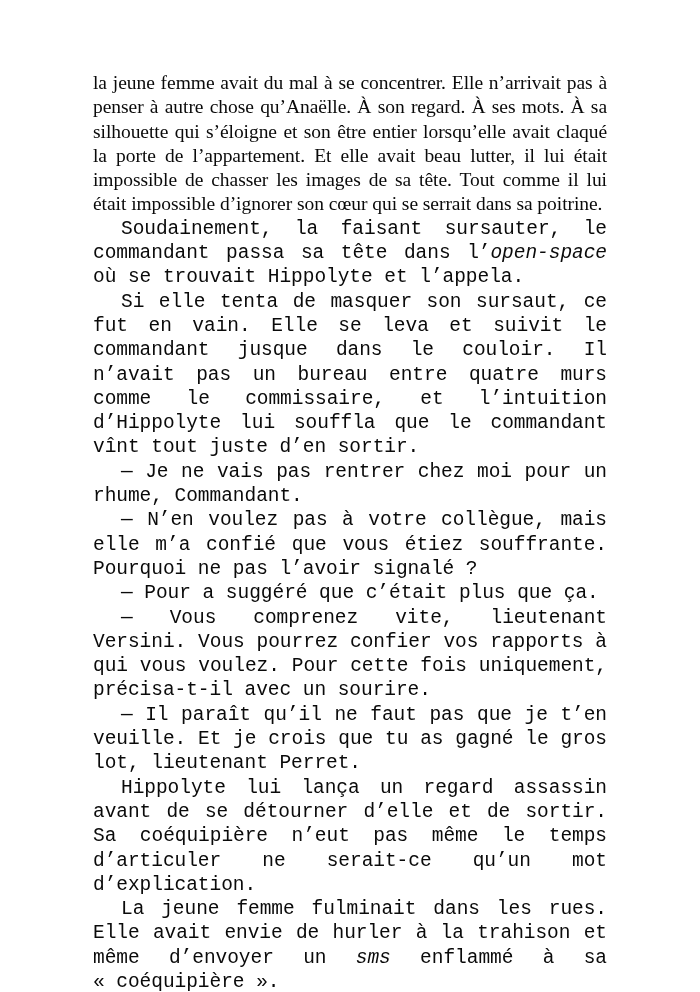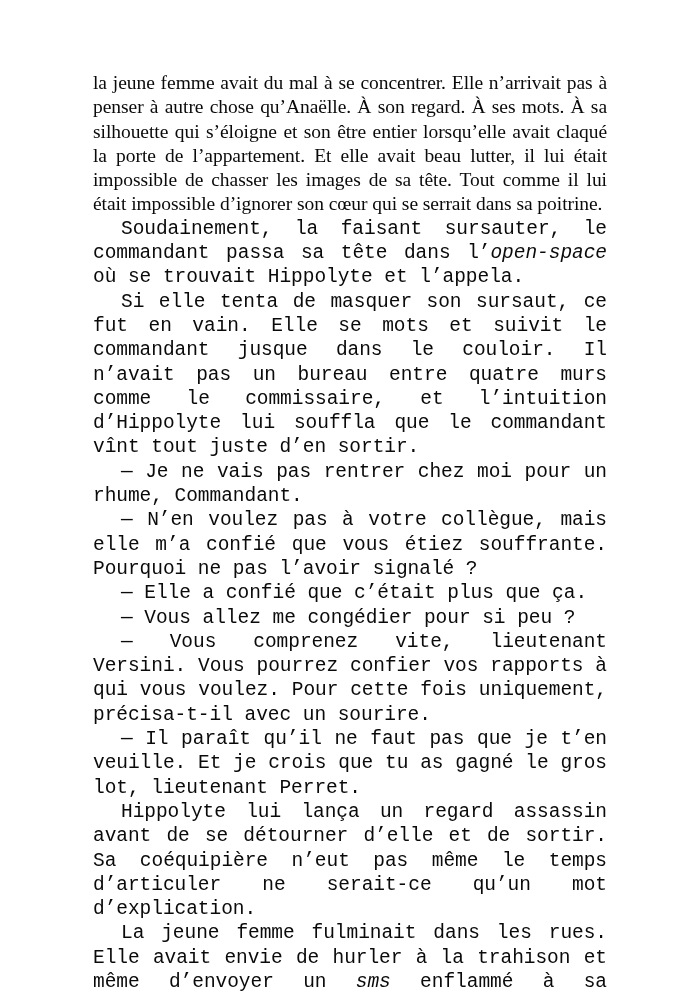--- a/index.html
+++ b/index.html
@@ -40,23 +40,22 @@
     font-style: italic;
   }
 </style>
 </head>
 <body>
 
 <div class="page">
   <div class="text-block" id="text-block">
       <p class="para"><span>la jeune femme avait du mal à se concentrer. Elle n’arrivait pas à penser à autre chose qu’Anaëlle. À son regard. À ses mots. À sa silhouette qui s’éloigne et son être entier lorsqu’elle avait claqué la porte de l’appartement. Et elle avait beau lutter, il lui était impossible de chasser les images de sa tête. Tout comme il lui était impossible d’ignorer son cœur qui se serrait dans sa poitrine.</span></p>
       <p class="para indent"><span>Soudainement, la faisant sursauter, le commandant passa sa tête dans l’</span><em>open-space</em><span> où se trouvait Hippolyte et l’appela.</span></p>
-      <p class="para indent"><span>Si elle tenta de masquer son sursaut, ce fut en vain. Elle se mots et suivit le commandant jusque dans le couloir. Il n’avait pas un bureau entre quatre murs comme le commissaire, et l’intuition d’Hippolyte lui souffla que le commandant vînt tout juste d’en sortir.</span></p>
+      <p class="para indent"><span>Si elle tenta de masquer son sursaut, ce fut en vain. Elle se leva et suivit le commandant jusque dans le couloir. Il n’avait pas un bureau entre quatre murs comme le commissaire, et l’intuition d’Hippolyte lui souffla que le commandant vînt tout juste d’en sortir.</span></p>
       <p class="para indent"><span>— Je ne vais pas rentrer chez moi pour un rhume, Commandant.</span></p>
       <p class="para indent"><span>— N’en voulez pas à votre collègue, mais elle m’a confié que vous étiez souffrante. Pourquoi ne pas l’avoir signalé&nbsp;?</span></p>
-      <p class="para indent"><span>— Elle a confié que c’était plus que ça.</span></p>
-      <p class="para indent"><span>— Vous allez me congédier pour si peu&nbsp;?</span></p>
+      <p class="para indent"><span>— Pour a suggéré que c’était plus que ça.</span></p>
       <p class="para indent"><span>— Vous comprenez vite, lieutenant Versini. Vous pourrez confier vos rapports à qui vous voulez. Pour cette fois uniquement, précisa-t-il avec un sourire.</span></p>
       <p class="para indent"><span>— Il paraît qu’il ne faut pas que je t’en veuille. Et je crois que tu as gagné le gros lot, lieutenant Perret.</span></p>
       <p class="para indent"><span>Hippolyte lui lança un regard assassin avant de se détourner d’elle et de sortir. Sa coéquipière n’eut pas même le temps d’articuler ne serait-ce qu’un mot d’explication.</span></p>
       <p class="para indent"><span>La jeune femme fulminait dans les rues. Elle avait envie de hurler à la trahison et même d’envoyer un </span><em>sms</em><span> enflammé à sa «&nbsp;coéquipière&nbsp;».</span></p>
     </div>
 </div>
 
 </body></html>

